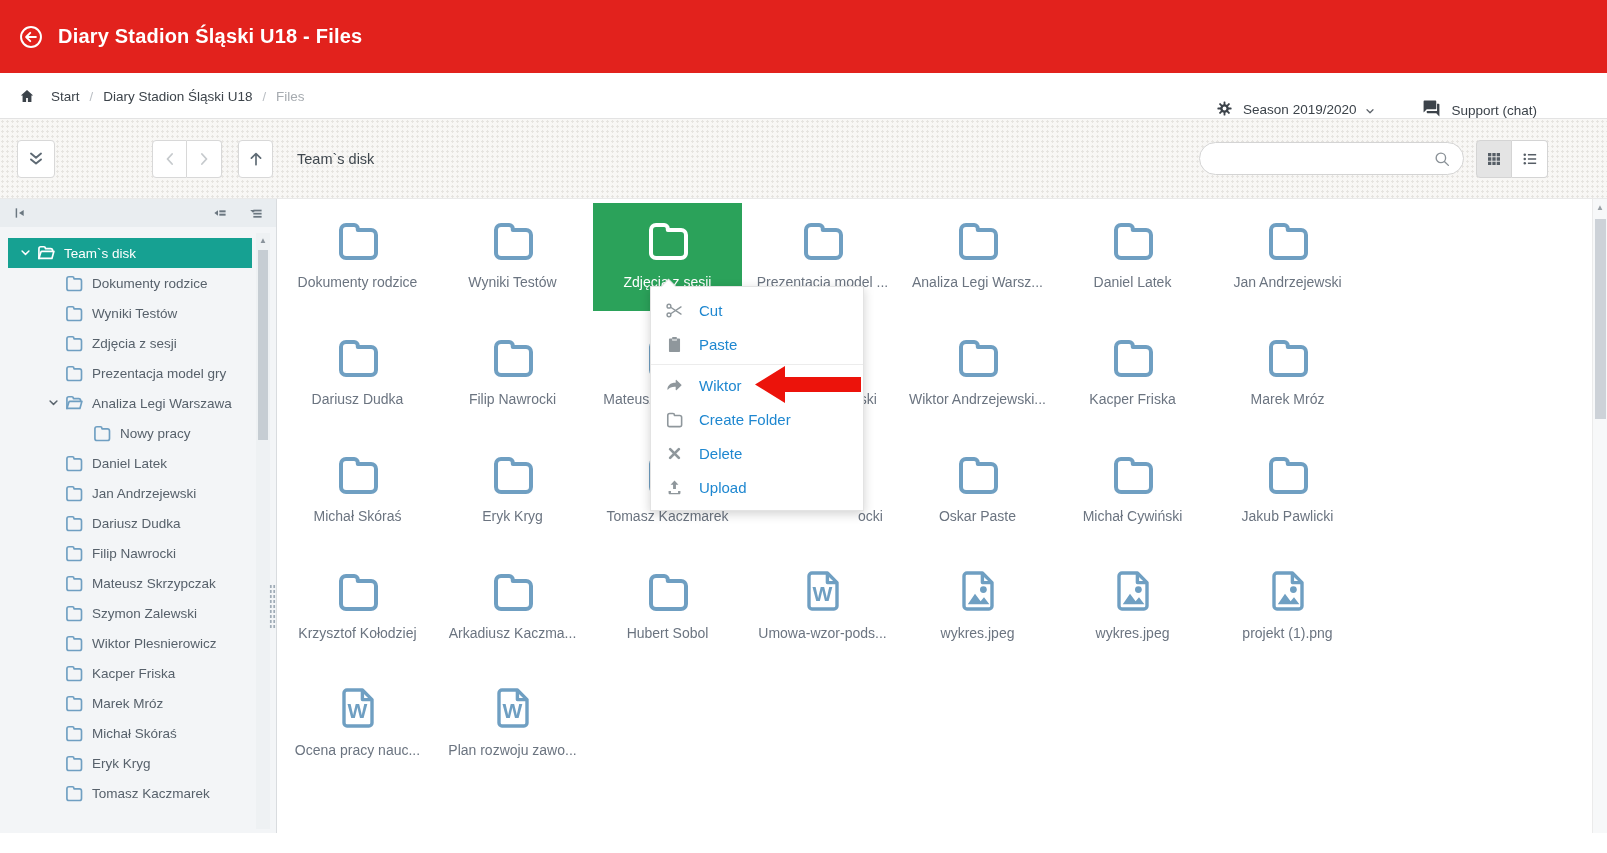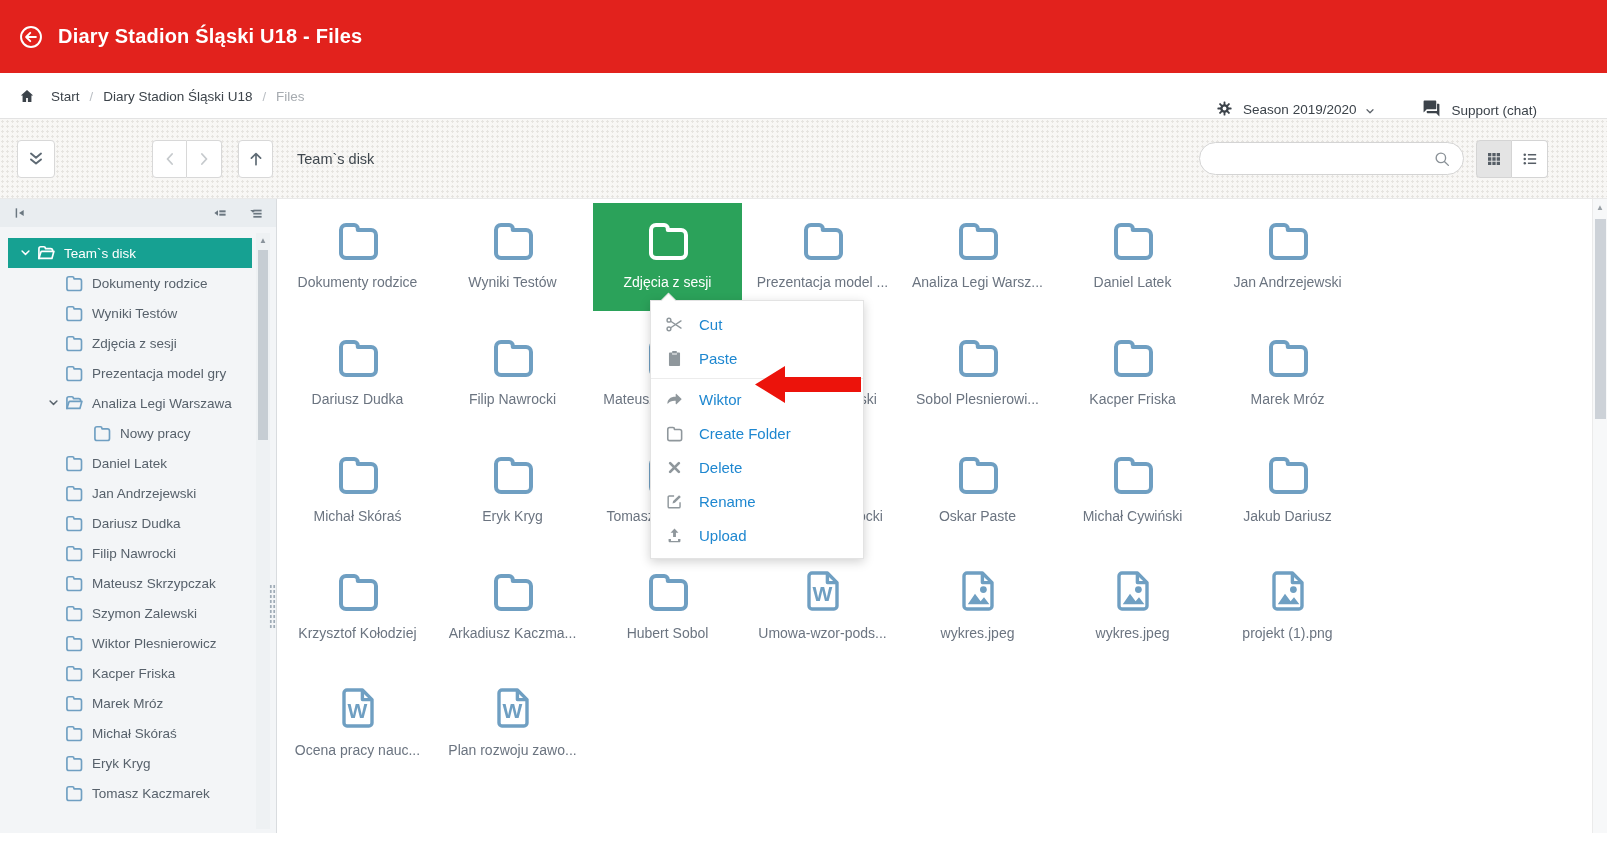--- a/index.html
+++ b/index.html
@@ -92,21 +92,21 @@
   .main { flex:1; background:#fff; position:relative; overflow:hidden; }
   .file-grid { display:grid; grid-template-columns:repeat(7, 155px); grid-auto-rows:117px; padding:4px 0 0 6px; }
   .grid-cell { width:149px; height:108px; display:flex; flex-direction:column; align-items:center; padding-top:13px; cursor:pointer; }
   .cell-icon { width:48px; height:48px; color:#6f9fc2; flex:none; }
   .cell-icon svg { width:48px; height:48px; display:block; }
   .cell-label { margin-top:10px; font-size:14px; color:#6b7480; white-space:nowrap; }
   .grid-cell.selected { background:#2ba25a; }
   .grid-cell.selected .cell-label, .grid-cell.selected .cell-icon { color:#fff; }
 
   
-  .context-menu { position:absolute; left:373px; top:101px; width:214px; background:#fff;
+  .context-menu { position:absolute; left:373px; top:87px; width:214px; background:#fff;
     border:1px solid #e3e3e3; box-shadow:0 3px 10px rgba(0,0,0,.18); padding:6px 0; z-index:5; }
   .context-menu::before { content:""; position:absolute; top:-6px; left:12px; width:10px; height:10px;
     background:#fff; transform:rotate(45deg); border-left:1px solid #e3e3e3; border-top:1px solid #e3e3e3; }
   .menu-item { height:34px; display:flex; align-items:center; padding:0 14px; cursor:pointer; }
   .menu-icon { width:19px; height:19px; color:#8f979c; flex:none; margin-right:15px; }
   .menu-icon svg { width:19px; height:19px; display:block; }
   .menu-label { font-size:15px; color:#1e87d0; }
   .menu-divider { height:1px; background:#ececec; margin:3px 0; }
 
   
@@ -543,21 +543,21 @@
             </svg>
           </div>
           <div class="cell-label" data-name="item-label">Szymon Zalewski</div>
         </div>
         <div class="grid-cell" data-name="folder-item">
           <div class="cell-icon" data-name="folder-icon">
             <svg viewBox="0 0 24 24" fill="none" stroke="currentColor" stroke-width="2" stroke-linejoin="round" stroke-linecap="round">
               <path d="M3.5 18.5V7c0-1.4 1.1-2.5 2.5-2.5h4.1c1 0 1.8.8 1.8 1.8v.7h6.6c1.4 0 2.5 1.1 2.5 2.5v9c0 1.4-1.1 2.5-2.5 2.5H6c-1.4 0-2.5-1.1-2.5-2.5z"></path>
             </svg>
           </div>
-          <div class="cell-label" data-name="item-label">Sobol Plesnierowi...</div>
+          <div class="cell-label" data-name="item-label">Wiktor Andrzejewski...</div>
         </div>
         <div class="grid-cell" data-name="folder-item">
           <div class="cell-icon" data-name="folder-icon">
             <svg viewBox="0 0 24 24" fill="none" stroke="currentColor" stroke-width="2" stroke-linejoin="round" stroke-linecap="round">
               <path d="M3.5 18.5V7c0-1.4 1.1-2.5 2.5-2.5h4.1c1 0 1.8.8 1.8 1.8v.7h6.6c1.4 0 2.5 1.1 2.5 2.5v9c0 1.4-1.1 2.5-2.5 2.5H6c-1.4 0-2.5-1.1-2.5-2.5z"></path>
             </svg>
           </div>
           <div class="cell-label" data-name="item-label">Kacper Friska</div>
         </div>
         <div class="grid-cell" data-name="folder-item">
@@ -615,21 +615,21 @@
             </svg>
           </div>
           <div class="cell-label" data-name="item-label">Michał Cywiński</div>
         </div>
         <div class="grid-cell" data-name="folder-item">
           <div class="cell-icon" data-name="folder-icon">
             <svg viewBox="0 0 24 24" fill="none" stroke="currentColor" stroke-width="2" stroke-linejoin="round" stroke-linecap="round">
               <path d="M3.5 18.5V7c0-1.4 1.1-2.5 2.5-2.5h4.1c1 0 1.8.8 1.8 1.8v.7h6.6c1.4 0 2.5 1.1 2.5 2.5v9c0 1.4-1.1 2.5-2.5 2.5H6c-1.4 0-2.5-1.1-2.5-2.5z"></path>
             </svg>
           </div>
-          <div class="cell-label" data-name="item-label">Jakub Dariusz</div>
+          <div class="cell-label" data-name="item-label">Jakub Pawlicki</div>
         </div>
         <div class="grid-cell" data-name="folder-item">
           <div class="cell-icon" data-name="folder-icon">
             <svg viewBox="0 0 24 24" fill="none" stroke="currentColor" stroke-width="2" stroke-linejoin="round" stroke-linecap="round">
               <path d="M3.5 18.5V7c0-1.4 1.1-2.5 2.5-2.5h4.1c1 0 1.8.8 1.8 1.8v.7h6.6c1.4 0 2.5 1.1 2.5 2.5v9c0 1.4-1.1 2.5-2.5 2.5H6c-1.4 0-2.5-1.1-2.5-2.5z"></path>
             </svg>
           </div>
           <div class="cell-label" data-name="item-label">Krzysztof Kołodziej</div>
         </div>
         <div class="grid-cell" data-name="folder-item">
@@ -751,29 +751,20 @@
           <span class="menu-label" data-name="menu-item-label">Create Folder</span>
         </div>
         <div class="menu-item" data-name="menu-item-delete">
           <span class="menu-icon" data-name="delete-icon">
             <svg viewBox="0 0 24 24" fill="none" stroke="currentColor" stroke-width="3.4" stroke-linecap="round">
               <path d="M6.5 6.5l11 11M17.5 6.5l-11 11"></path>
             </svg>
           </span>
           <span class="menu-label" data-name="menu-item-label">Delete</span>
         </div>
-        <div class="menu-item" data-name="menu-item-rename">
-          <span class="menu-icon" data-name="rename-icon">
-            <svg viewBox="0 0 24 24" fill="none" stroke="currentColor" stroke-width="1.8" stroke-linejoin="round">
-              <path d="M11.5 5H5.5C4.7 5 4 5.7 4 6.5v12c0 .8.7 1.5 1.5 1.5h12c.8 0 1.5-.7 1.5-1.5V13"></path>
-              <path d="M9.5 14.5l.8-3L17.8 4 20 6.2l-7.5 7.5-3 .8z" fill="currentColor" stroke="none"></path>
-            </svg>
-          </span>
-          <span class="menu-label" data-name="menu-item-label">Rename</span>
-        </div>
         <div class="menu-item" data-name="menu-item-upload">
           <span class="menu-icon" data-name="upload-icon">
             <svg viewBox="0 0 24 24" fill="currentColor">
               <path d="M12 3l5 5.5h-3.2V14h-3.6V8.5H7z"></path>
               <path d="M4.5 16.5h3V19h9v-2.5h3V19c0 .9-.7 1.6-1.6 1.6H6.1c-.9 0-1.6-.7-1.6-1.6z"></path>
             </svg>
           </span>
           <span class="menu-label" data-name="menu-item-label">Upload</span>
         </div>
       </div>

